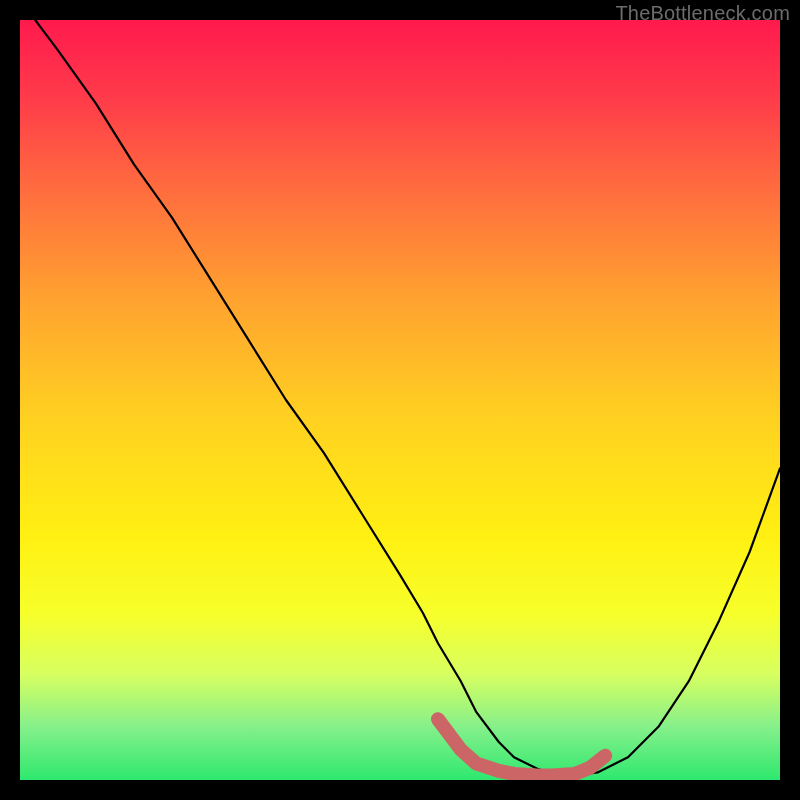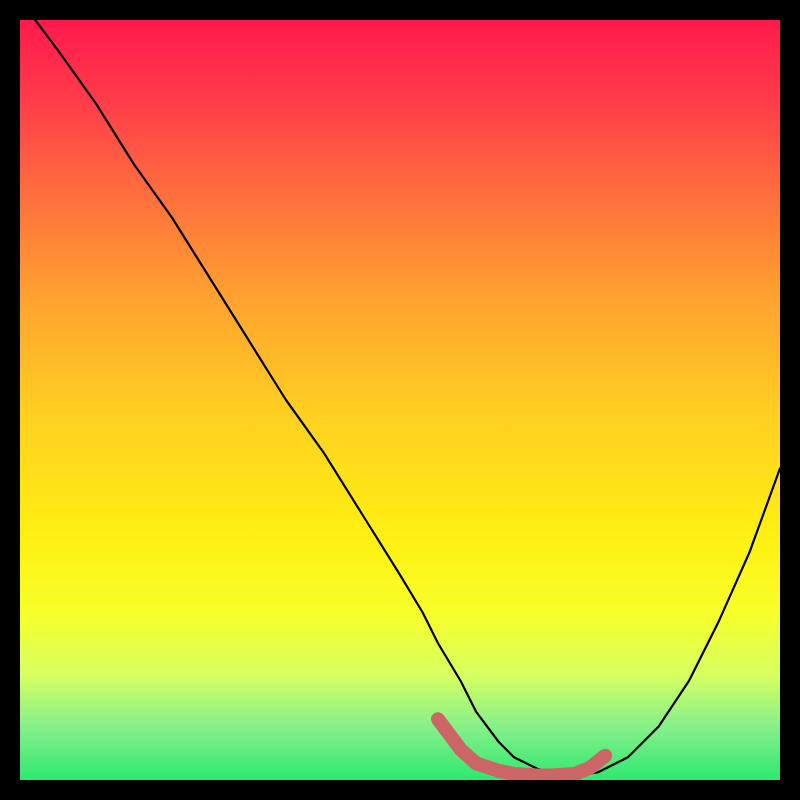--- a/index.html
+++ b/index.html
@@ -50,19 +50,20 @@
     left: 0;
     top: 0;
     width: 760px;
     height: 760px;
   }
 </style>
 </head>
 <body>
 
 <div class="frame">
+  <div class="watermark">TheBottleneck.com</div>
   <div class="plot-area">
     <svg class="curve" viewBox="0 0 760 760" preserveAspectRatio="none">
       <path id="main-curve" fill="none" stroke="#000" stroke-width="2.2" stroke-linecap="round" stroke-linejoin="round" d="M15.2 0.0 L38.0 30.4 L76.0 83.6 L114.0 144.4 L152.0 197.6 L190.0 258.4 L228.0 319.2 L266.0 380.0 L304.0 433.2 L342.0 494.0 L380.0 554.8 L402.8 592.8 L418.0 623.2 L440.8 661.2 L456.0 691.6 L478.8 722.0 L494.0 737.2 L516.8 748.6 L532.0 753.9 L554.8 755.4 L577.6 752.4 L608.0 737.2 L638.4 706.8 L668.8 661.2 L699.2 600.4 L729.6 532.0 L760.0 448.4"></path>
       <path id="highlight-curve" fill="none" stroke="#cc6666" stroke-width="14" stroke-linecap="round" stroke-linejoin="round" d="M418.0 699.2 L440.8 729.6 L456.0 743.3 L478.8 750.9 L494.0 753.9 L516.8 755.4 L532.0 755.4 L554.8 753.9 L570.0 747.8 L585.2 735.7"></path>
     </svg>
   </div>
 </div>
 
 </body></html>

